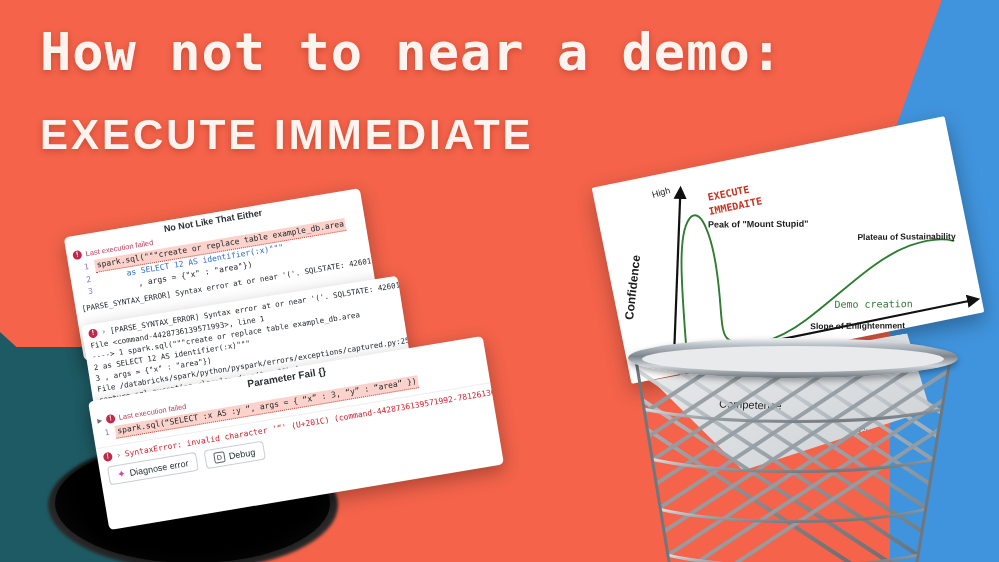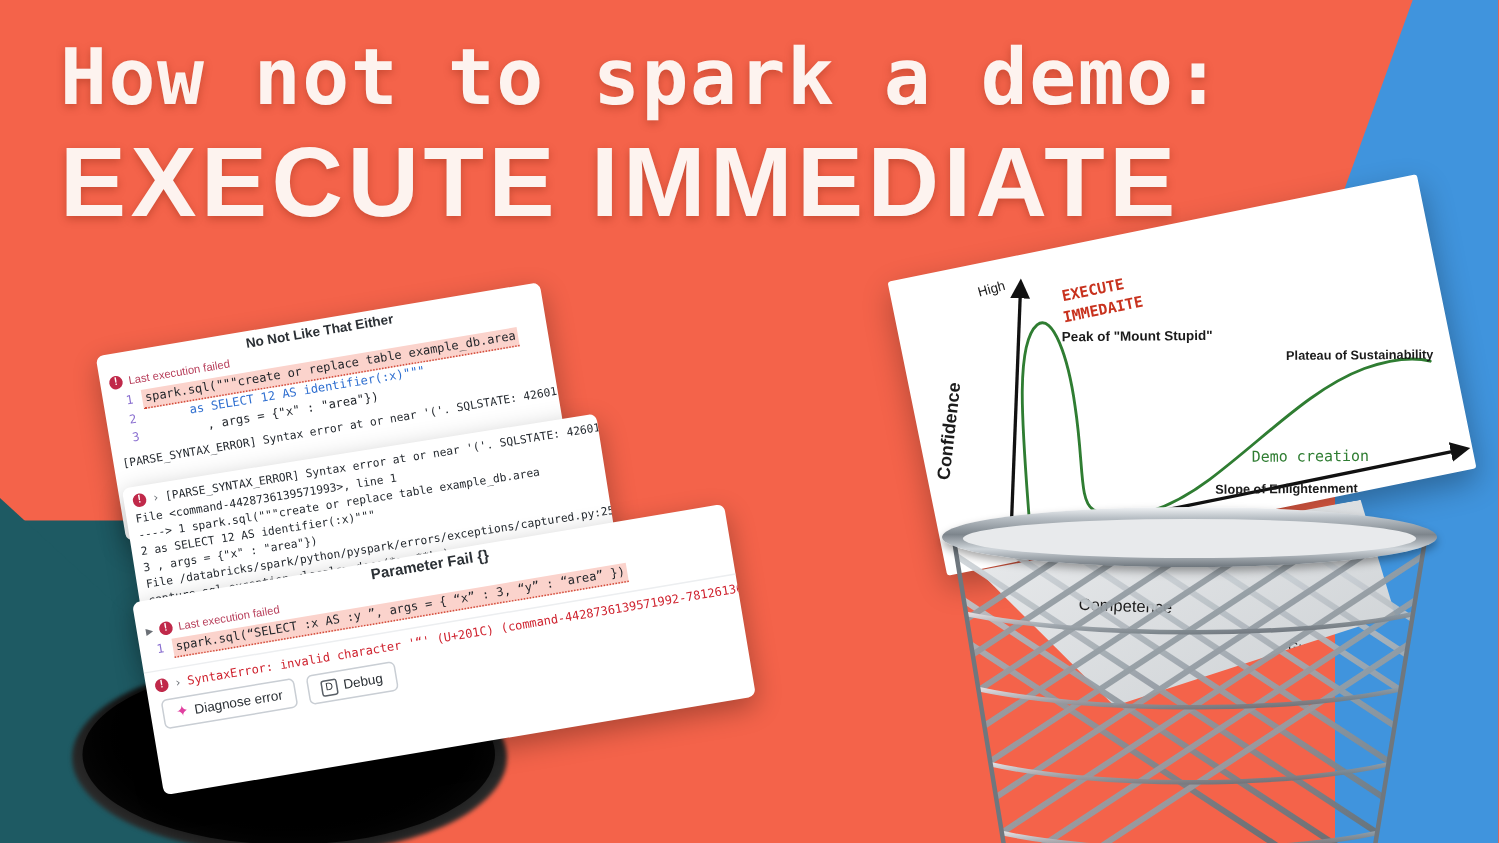--- a/index.html
+++ b/index.html
@@ -41,21 +41,21 @@
   .title{
     position:absolute;left:40px;top:22px;width:940px;
     color:#fdf3ef;
     font-family:"DejaVu Sans Mono", monospace;
     font-weight:700;
     letter-spacing:1px;
     text-shadow:0 2px 6px rgba(120,30,10,.35);
     pointer-events:none;
   }
   .title .line1{font-size:52px;line-height:60px;white-space:nowrap;}
-  .title .line2{font-size:66px;line-height:62px;white-space:nowrap;margin-top:8px;
+  .title .line2{font-size:42px;line-height:62px;white-space:nowrap;margin-top:22px;
                 font-family:"Liberation Sans", sans-serif;font-weight:700;letter-spacing:3px;}
 
   
   .hole{
     position:absolute;left:48px;top:440px;width:290px;height:130px;
     border-radius:50%;
     background:radial-gradient(ellipse at 50% 42%, #000 0%, #050505 52%, #2a2a2a 72%, #6d6d6d 86%, rgba(120,120,120,0) 100%);
     filter:blur(1.5px);
   }
   .hole-rim{
@@ -147,21 +147,21 @@
 <div class="stage">
 
   <div class="bg-base"></div>
   <div class="bg-blue-right"></div>
   <div class="bg-blue-bottom"></div>
   <div class="bg-teal2"></div>
   <div class="bg-teal"></div>
   <div class="bg-orange-wedge"></div>
 
   <div class="title">
-    <div class="line1">How not to spark a demo:</div>
+    <div class="line1">How not to near a demo:</div>
     <div class="line2">EXECUTE IMMEDIATE</div>
   </div>
 
   <div class="hole"></div>
   <div class="hole-rim"></div>
 
   <div id="chart-paper">
     <svg class="chart-svg" viewBox="0 0 360 200">
 
       <defs>

